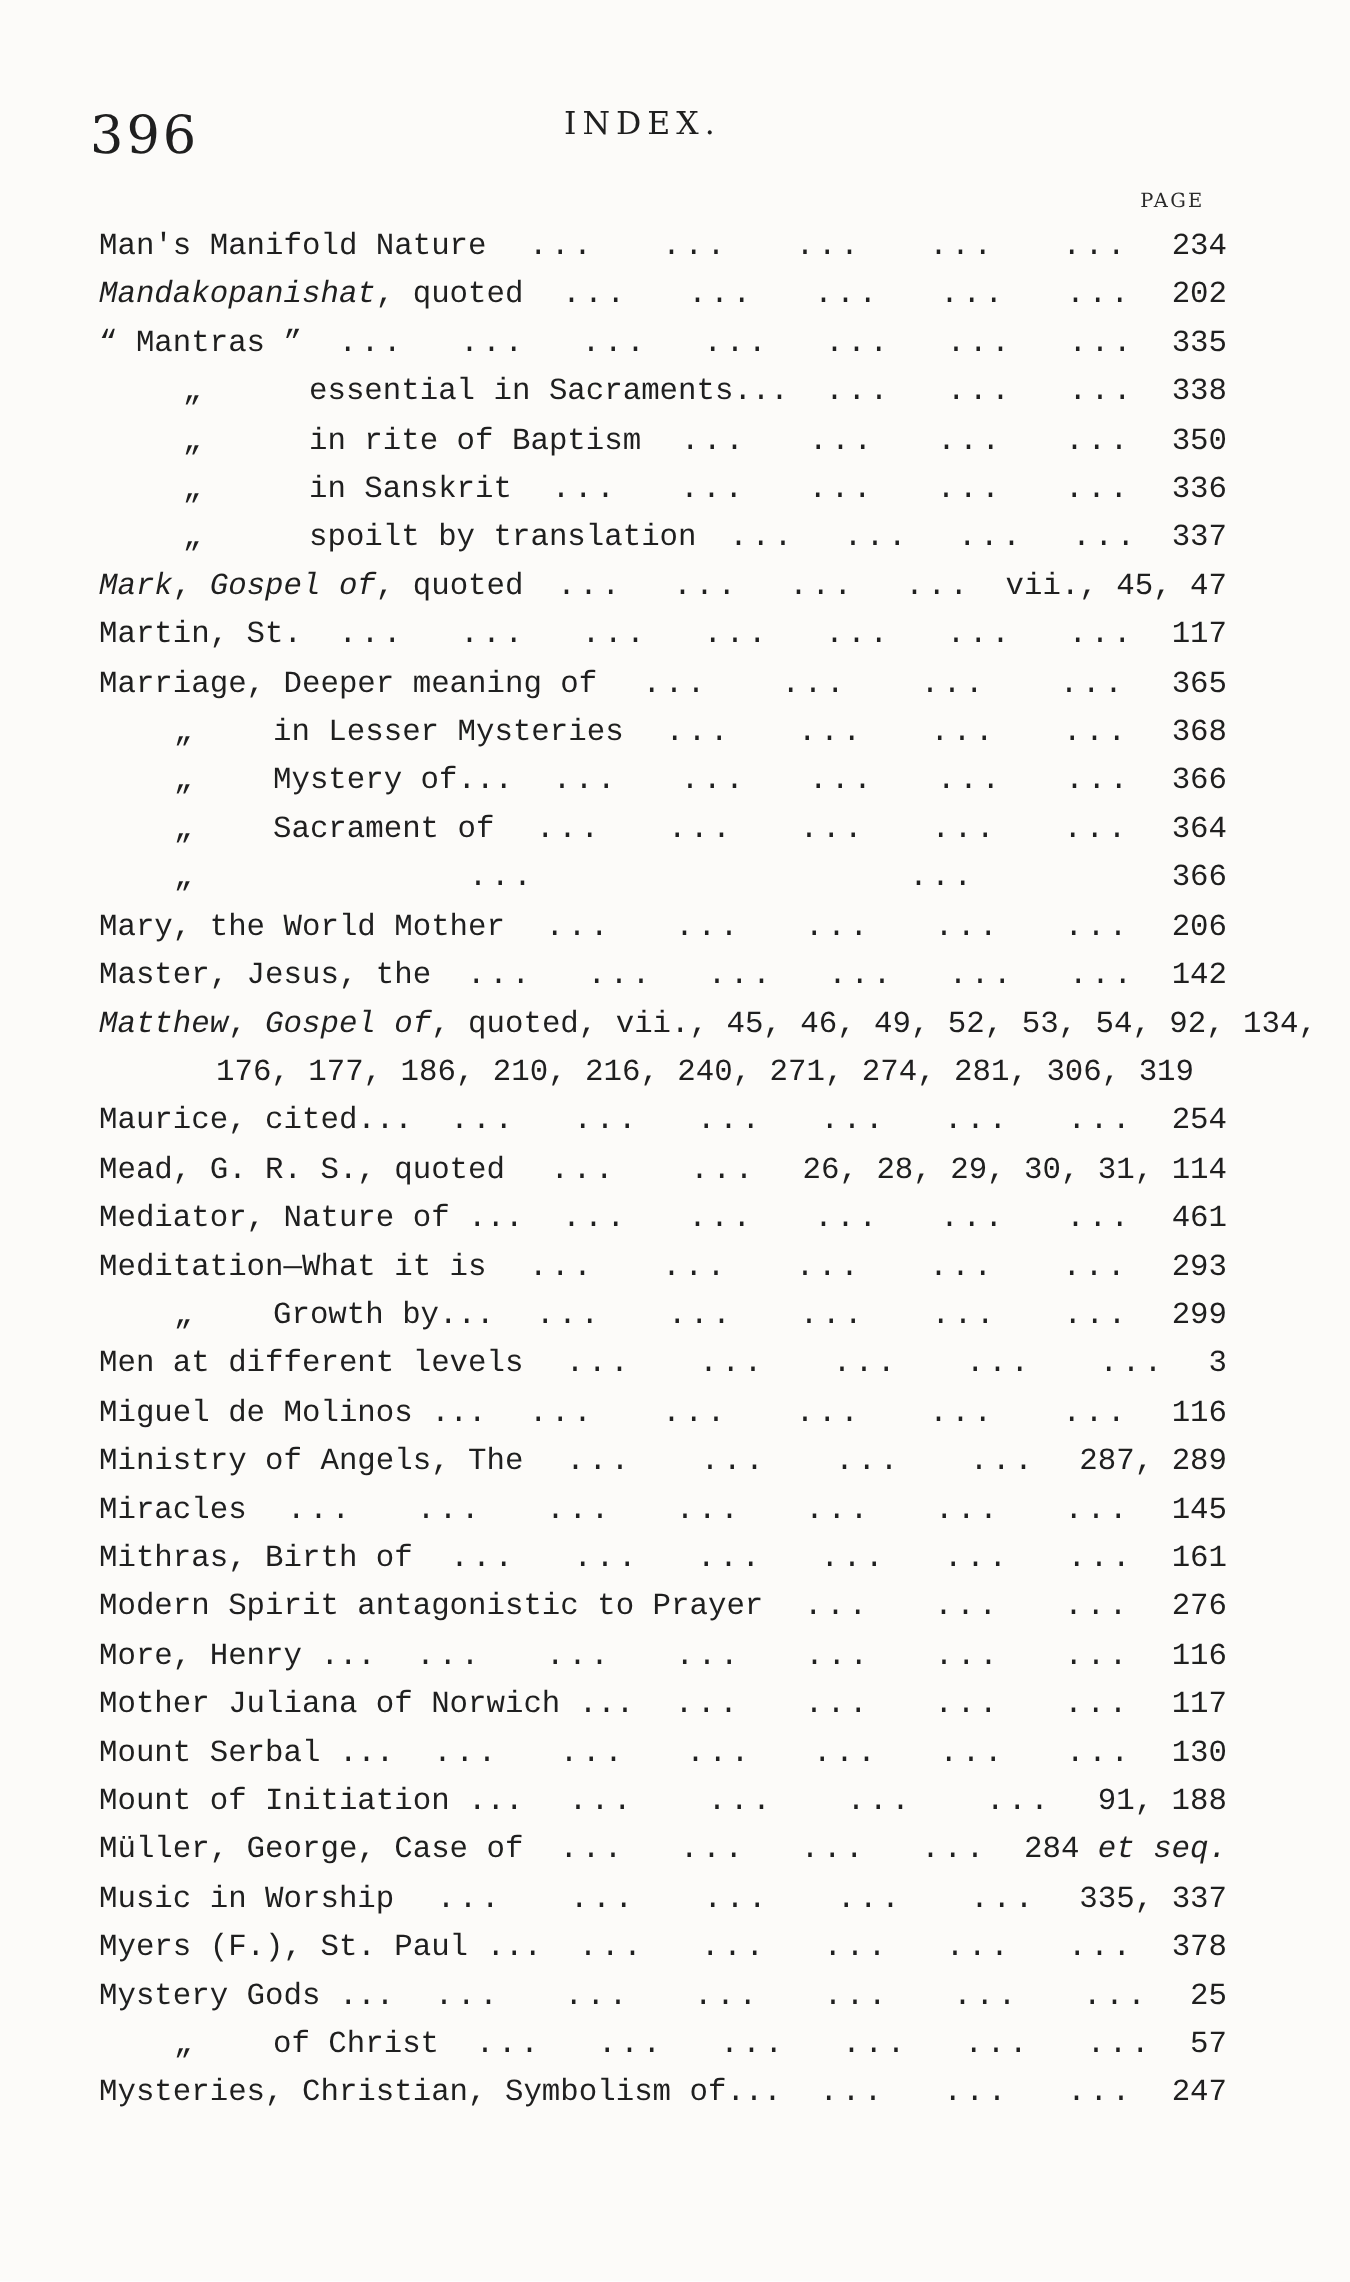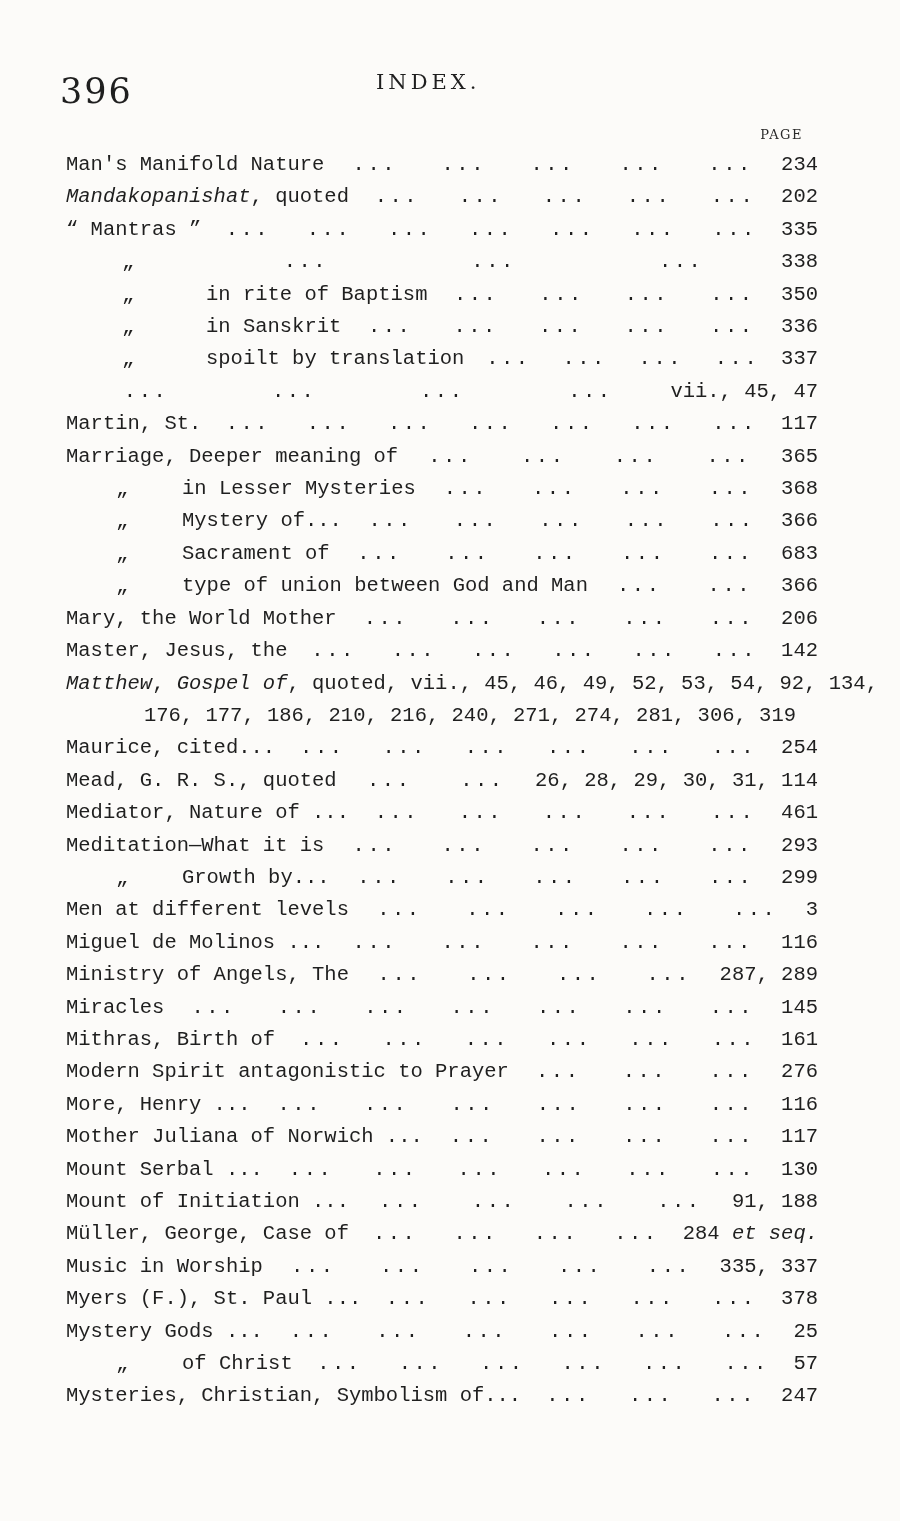--- a/index.html
+++ b/index.html
@@ -70,31 +70,31 @@
 <body>
 
 <div class="sheet">
   <div class="folio">396</div>
   <div class="running-title">INDEX.</div>
   <div class="page-label">PAGE</div>
   <div class="index-list">
       <div class="row"><span class="label"><span>Man's Manifold Nature</span></span><span class="dots"><span>...</span><span>...</span><span>...</span><span>...</span><span>...</span></span><span class="pages"><span>234</span></span></div>
       <div class="row"><span class="label"><span class="it">Mandakopanishat</span><span>, quoted</span></span><span class="dots"><span>...</span><span>...</span><span>...</span><span>...</span><span>...</span></span><span class="pages"><span>202</span></span></div>
       <div class="row"><span class="label"><span>“ Mantras ”</span></span><span class="dots"><span>...</span><span>...</span><span>...</span><span>...</span><span>...</span><span>...</span><span>...</span></span><span class="pages"><span>335</span></span></div>
-      <div class="row sub1"><span class="mark">„</span><span class="dots"><span>...</span><span>...</span><span>...</span></span><span class="pages"><span>338</span></span></div>
+      <div class="row sub1"><span class="mark">„</span><span class="label"><span>essential in Sacraments...</span></span><span class="dots"><span>...</span><span>...</span><span>...</span></span><span class="pages"><span>338</span></span></div>
       <div class="row sub1"><span class="mark">„</span><span class="label"><span>in rite of Baptism</span></span><span class="dots"><span>...</span><span>...</span><span>...</span><span>...</span></span><span class="pages"><span>350</span></span></div>
       <div class="row sub1"><span class="mark">„</span><span class="label"><span>in Sanskrit</span></span><span class="dots"><span>...</span><span>...</span><span>...</span><span>...</span><span>...</span></span><span class="pages"><span>336</span></span></div>
       <div class="row sub1"><span class="mark">„</span><span class="label"><span>spoilt by translation</span></span><span class="dots"><span>...</span><span>...</span><span>...</span><span>...</span></span><span class="pages"><span>337</span></span></div>
-      <div class="row"><span class="dots"><span>...</span><span>...</span><span>...</span><span>...</span></span><span class="pages"><span>vii., 45, 47</span></span></div>
+      <div class="row"><span class="label"><span class="it">Mark</span><span>, </span><span class="it">Gospel of</span><span>, quoted</span></span><span class="dots"><span>...</span><span>...</span><span>...</span><span>...</span></span><span class="pages"><span>vii., 45, 47</span></span></div>
       <div class="row"><span class="label"><span>Martin, St.</span></span><span class="dots"><span>...</span><span>...</span><span>...</span><span>...</span><span>...</span><span>...</span><span>...</span></span><span class="pages"><span>117</span></span></div>
       <div class="row"><span class="label"><span>Marriage, Deeper meaning of</span></span><span class="dots"><span>...</span><span>...</span><span>...</span><span>...</span></span><span class="pages"><span>365</span></span></div>
       <div class="row sub2"><span class="mark">„</span><span class="label"><span>in Lesser Mysteries</span></span><span class="dots"><span>...</span><span>...</span><span>...</span><span>...</span></span><span class="pages"><span>368</span></span></div>
       <div class="row sub2"><span class="mark">„</span><span class="label"><span>Mystery of...</span></span><span class="dots"><span>...</span><span>...</span><span>...</span><span>...</span><span>...</span></span><span class="pages"><span>366</span></span></div>
-      <div class="row sub2"><span class="mark">„</span><span class="label"><span>Sacrament of</span></span><span class="dots"><span>...</span><span>...</span><span>...</span><span>...</span><span>...</span></span><span class="pages"><span>683</span></span></div>
-      <div class="row sub2"><span class="mark">„</span><span class="label"><span>type of union between God and Man</span></span><span class="dots"><span>...</span><span>...</span></span><span class="pages"><span>366</span></span></div>
+      <div class="row sub2"><span class="mark">„</span><span class="label"><span>Sacrament of</span></span><span class="dots"><span>...</span><span>...</span><span>...</span><span>...</span><span>...</span></span><span class="pages"><span>364</span></span></div>
+      <div class="row sub2"><span class="mark">„</span><span class="dots"><span>...</span><span>...</span></span><span class="pages"><span>366</span></span></div>
       <div class="row"><span class="label"><span>Mary, the World Mother</span></span><span class="dots"><span>...</span><span>...</span><span>...</span><span>...</span><span>...</span></span><span class="pages"><span>206</span></span></div>
       <div class="row"><span class="label"><span>Master, Jesus, the</span></span><span class="dots"><span>...</span><span>...</span><span>...</span><span>...</span><span>...</span><span>...</span></span><span class="pages"><span>142</span></span></div>
       <div class="row"><span class="label"><span class="it">Matthew</span><span>, </span><span class="it">Gospel of</span><span>, quoted, vii., 45, 46, 49, 52, 53, 54, 92, 134,</span></span></div>
       <div class="row cont"><span class="label"><span>176, 177, 186, 210, 216, 240, 271, 274, 281, 306, 319</span></span></div>
       <div class="row"><span class="label"><span>Maurice, cited...</span></span><span class="dots"><span>...</span><span>...</span><span>...</span><span>...</span><span>...</span><span>...</span></span><span class="pages"><span>254</span></span></div>
       <div class="row"><span class="label"><span>Mead, G. R. S., quoted</span></span><span class="dots"><span>...</span><span>...</span></span><span class="pages"><span>26, 28, 29, 30, 31, 114</span></span></div>
       <div class="row"><span class="label"><span>Mediator, Nature of ...</span></span><span class="dots"><span>...</span><span>...</span><span>...</span><span>...</span><span>...</span></span><span class="pages"><span>461</span></span></div>
       <div class="row"><span class="label"><span>Meditation—What it is</span></span><span class="dots"><span>...</span><span>...</span><span>...</span><span>...</span><span>...</span></span><span class="pages"><span>293</span></span></div>
       <div class="row sub2"><span class="mark">„</span><span class="label"><span>Growth by...</span></span><span class="dots"><span>...</span><span>...</span><span>...</span><span>...</span><span>...</span></span><span class="pages"><span>299</span></span></div>
       <div class="row"><span class="label"><span>Men at different levels</span></span><span class="dots"><span>...</span><span>...</span><span>...</span><span>...</span><span>...</span></span><span class="pages"><span>3</span></span></div>

